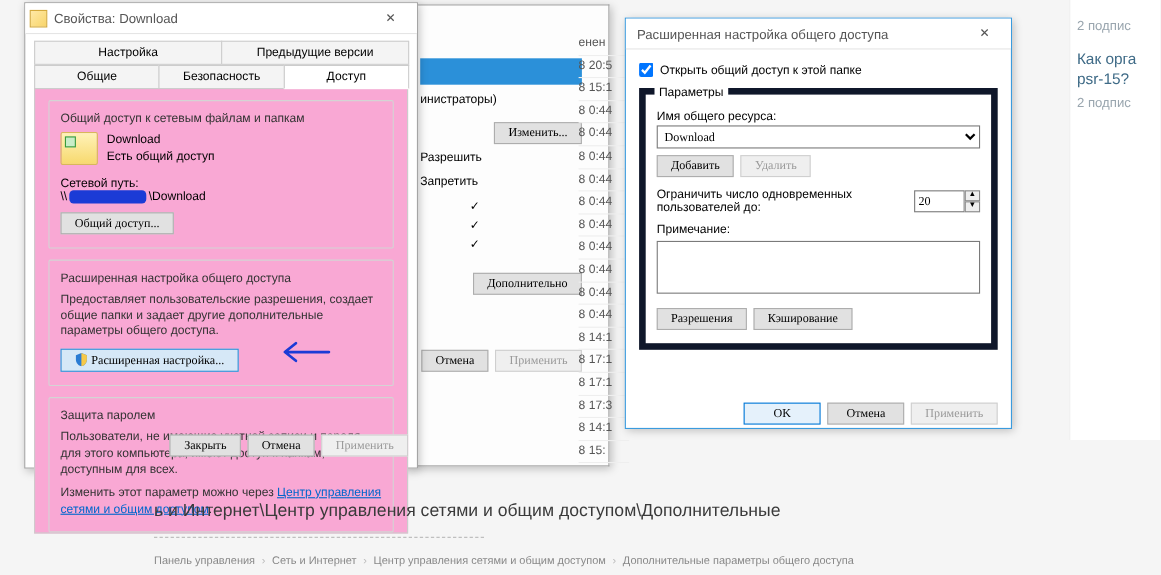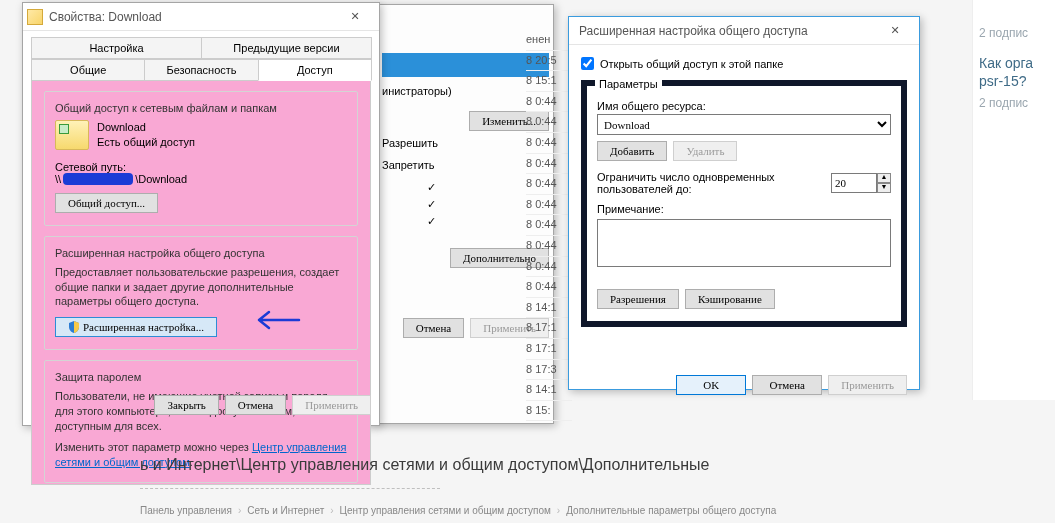--- a/index.html
+++ b/index.html
@@ -37,21 +37,21 @@
     .para { font-size:11px; color:#333; line-height:1.35; }
     .link { color:#0066cc; text-decoration:underline; cursor:pointer; }
     
     .bottom-btns { position:absolute; right:8px; bottom:10px; display:flex; gap:6px; }
     
     .arrow-annot { position:absolute; left:228px; top:305px; pointer-events:none; }
     .arrow-annot svg { width:50px; height:24px; }
     
     
     #winPerm { left: 374px; top: 4px; width: 180px; height: 420px; border-left:none; z-index:0; background:#fdfdfd; overflow:hidden; }
-    #winPerm .inner { padding:40px 4px 8px 8px; font-size:11px; }
+    #winPerm .inner { padding:40px 24px 8px 8px; font-size:11px; }
     .perm-bluebar { height:24px; background:#2b90d9; margin:8px 0; }
     .check-col { display:flex; flex-direction:column; gap:4px; margin:10px 0 10px 45px; }
     .permhdr { display:flex; gap:10px; font-size:11px; margin-top:6px; }
     
     
     #strip { position:absolute; left:526px; top:30px; width:46px; font-size:11px; color:#555; line-height:1.6; }
     #strip div { border-bottom:1px solid #eee; padding:1px 0; }
     
     
     #win2 { left: 568px; top:16px; width:352px; height:374px; border:1px solid #3a9bde; }
@@ -67,21 +67,21 @@
     .limitrow { display:flex; align-items:center; justify-content:space-between; margin-top:10px; }
     .spin { display:inline-flex; align-items:center; }
     .num { width:46px; height:20px; padding:1px 3px; }
     .spinbtns { display:flex; flex-direction:column; }
     .spinbtn { width:14px; height:10px; border:1px solid #888; background:#eee; font-size:7px; line-height:6px; text-align:center; cursor:pointer; }
     .ta { width:100%; height:48px; margin-top:2px; resize:none; }
     .dlg-btns { display:flex; gap:6px; justify-content:flex-end; margin-top:48px;align-items:flex-end; }
     .btn-primary { border:1px solid #0078d7; background:#e5f1fb; }
     
     
-    #rightside { position:absolute; left:972px; top:0; width:83px; height:400px; background:#fff; padding:20px 6px; border-left:1px solid #eee; }
+    #rightside { position:absolute; left:972px; top:0; width:83px; height:400px; background:#fff; padding:10px 6px; border-left:1px solid #eee; }
     #rightside .sub { color:#9aa6af; font-size:12px; margin:6px 0 14px 0; }
     #rightside .q { color:#3f6b87; font-size:14px; line-height:1.3; }
     
     
     #bottompath { position:absolute; left:140px; top:456px; font-size:16px; color:#3a3a3a; }
     #bottomcrumb { position:absolute; left:140px; top:505px; font-size:10px; color:#888; display:flex; align-items:center; gap:6px; }
     #bottomcrumb .sep { color:#bbb; }
     .tiny-underline { position:absolute; left:140px; top:488px; width:300px; border-top:1px dashed #bfbfbf; }
     .btn:disabled, .btn.disabled { color:#9a9a9a; border-color:#cfcfcf; background:#efefef; cursor:default; }
   </style>
@@ -230,21 +230,21 @@
         <span class="spin">
           <input class="num" value="20" style="">
           <span class="spinbtns">
             <span class="spinbtn">▲</span>
             <span class="spinbtn">▼</span>
           </span>
         </span>
       </div>
       <span class="lbl" style="margin-top:8px;">Примечание:</span>
       <textarea class="ta" style=""></textarea>
-      <div class="row-btns" style="margin-top:20px;">
+      <div class="row-btns" style="margin-top:10px;">
         <button class="btn">Разрешения</button>
         <button class="btn">Кэширование</button>
       </div>
     </div>
     <div class="dlg-btns">
       <button class="btn btn-primary" style="min-width:70px;">OK</button>
       <button class="btn" style="min-width:70px;">Отмена</button>
       <button class="btn disabled" style="min-width:70px;">Применить</button>
     </div>
   </div>

